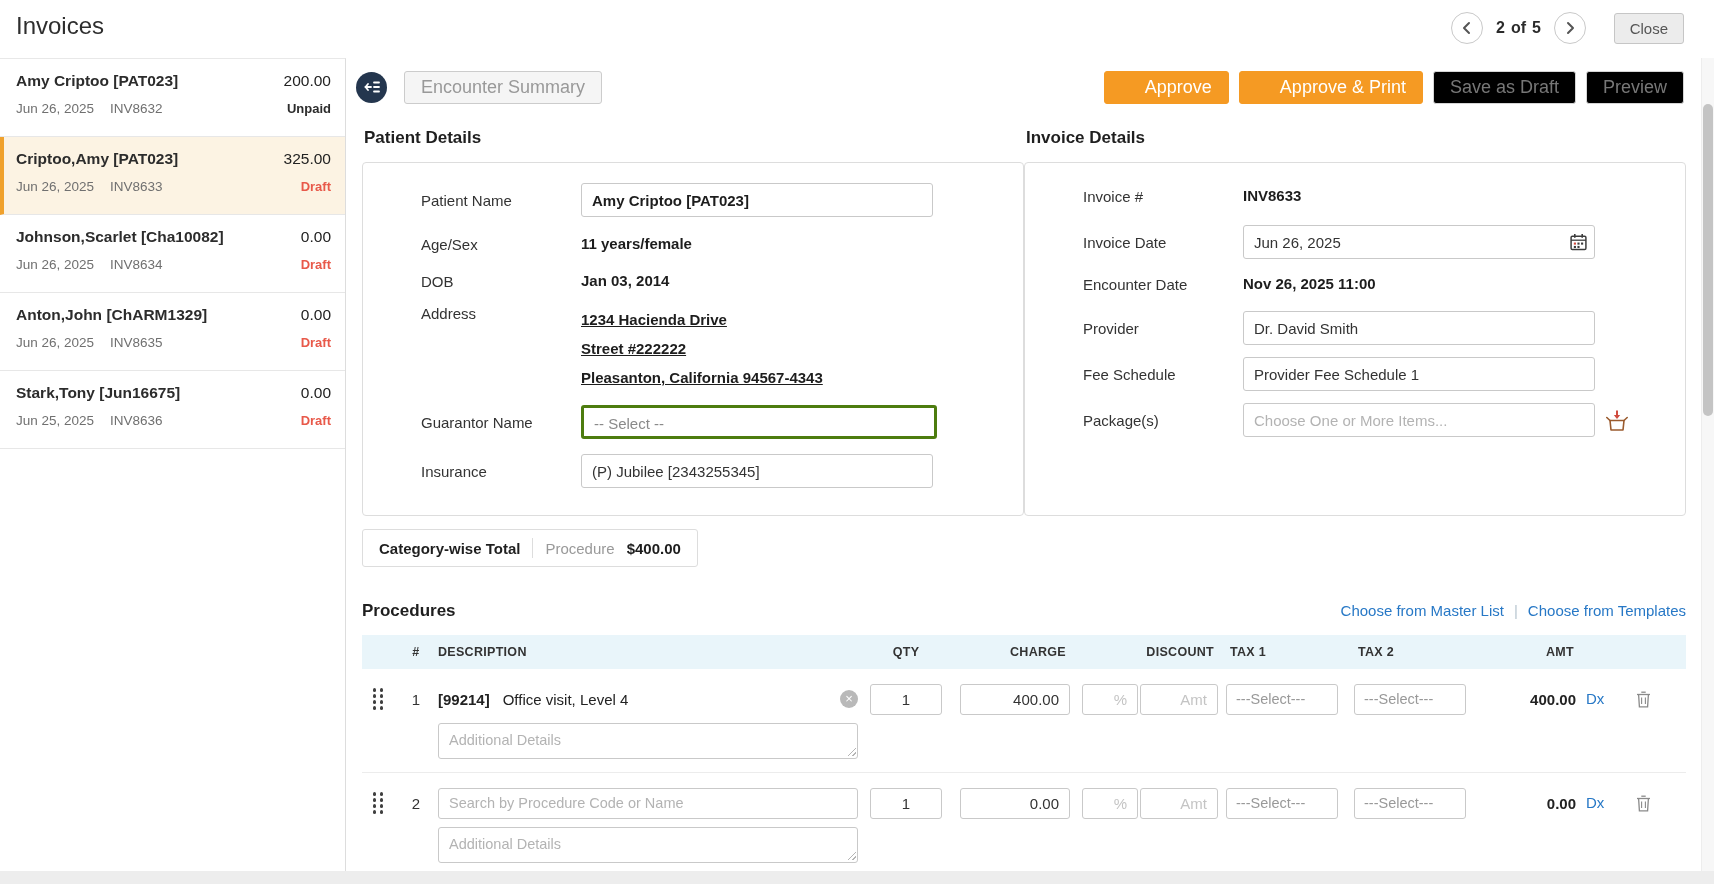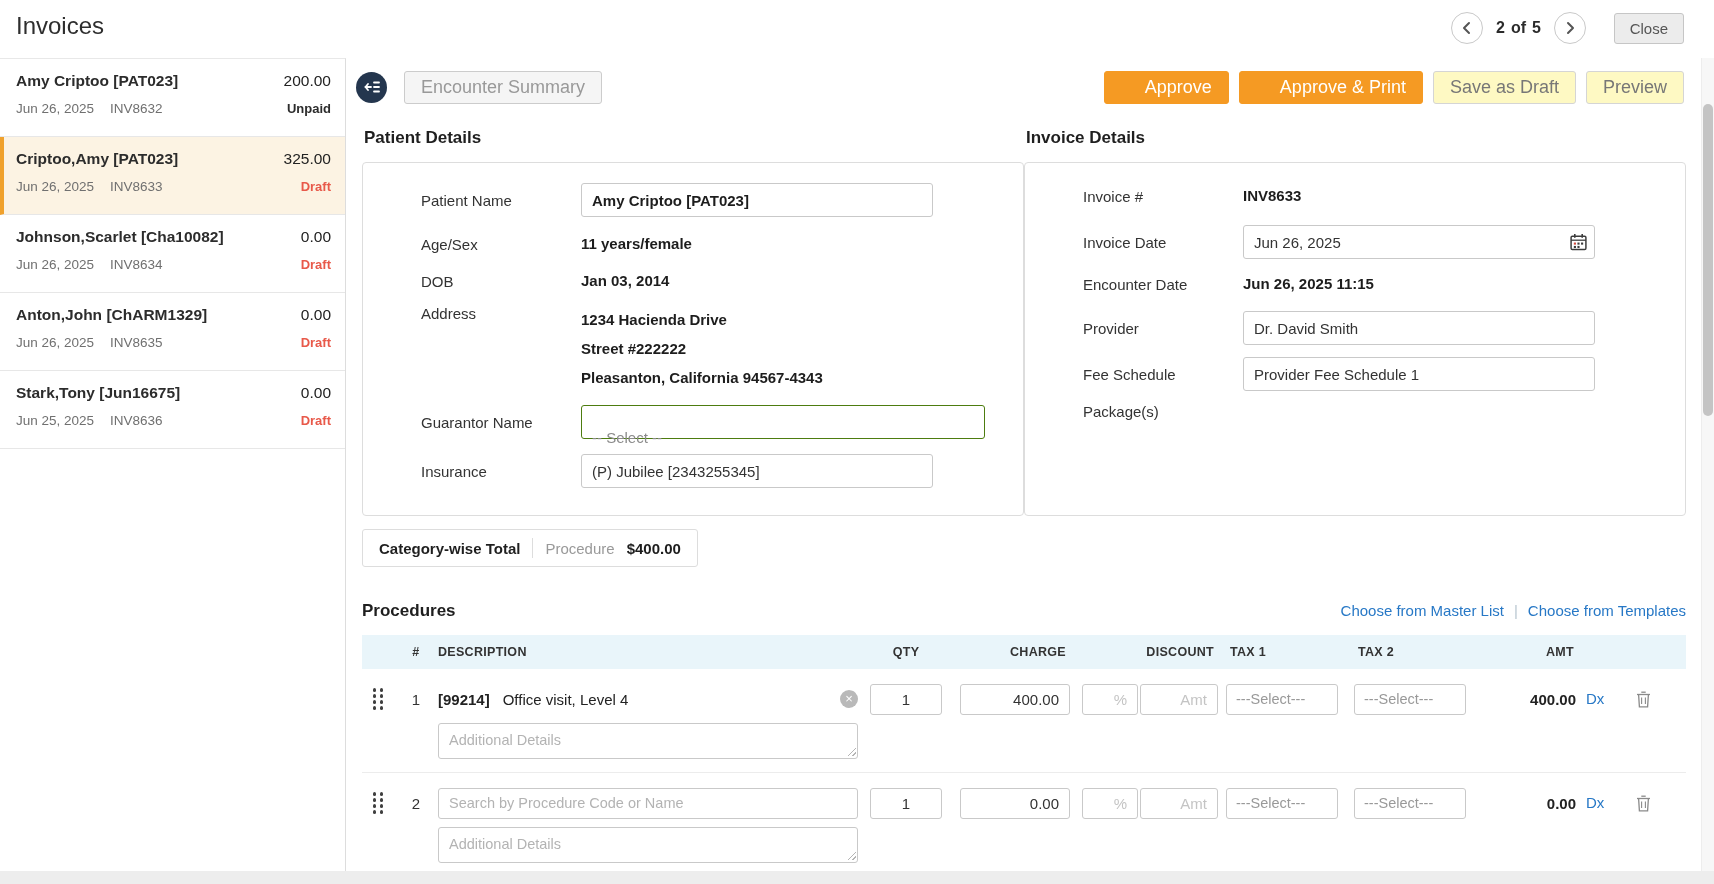--- a/index.html
+++ b/index.html
@@ -28,42 +28,42 @@
   .sb-status.unpaid { color:#2c2c2c; }
   .sb-status.draft { color:#e8594a; }
 
   
   .main { position:absolute; top:58px; left:346px; right:0; bottom:0; background:#fff; }
 
   .toolbar { position:absolute; top:11px; left:10px; right:30px; height:36px; display:flex; align-items:center; }
   .collapse-btn { width:31px; height:31px; border-radius:50%; background:#24364e; border:none; display:flex; align-items:center; justify-content:center; cursor:pointer; flex:none; }
   .btn { height:33px; border-radius:3px; font-size:18px; padding:0 16px; cursor:pointer; font-family:inherit; white-space:nowrap; }
   .btn-light { background:#f5f5f5; border:1px solid #ccc; color:#999; }
-  .btn-gray { background:#fef9c3; border:1px solid #d5d5d5; color:#777; }
+  .btn-gray { background:#000000; border:1px solid #d5d5d5; color:#777; }
   .btn-orange { background:#f59a23; border:1px solid #f59a23; color:#fff;padding-left:40px; }
   .enc-btn { margin-left:17px; }
   .toolbar .spacer { flex:1; }
   .tb-right { display:flex; gap:10px; }
 
   .content { position:absolute; top:64px; left:16px; right:28px; bottom:13px; overflow:hidden; }
 
   .panels-row { display:flex; }
   .panel-col { flex:1; min-width:0; }
   .panel-title { font-size:17px; font-weight:700; color:#1f1f1f; margin:6px 0 14px 2px; }
   .panel { border:1px solid #ddd; border-radius:4px; background:#fff; padding:20px 18px; min-height:354px; }
 
   .frow { display:flex; align-items:center;margin-left:40px; }
   .frow.top { align-items:flex-start; }
   .flabel { width:160px; flex:none; font-size:15px; color:#333; }
   .fvalue { font-size:15px; font-weight:700; color:#1d1d1d; line-height:26px; }
   .addr-line { display:block; }
   .input { border:1px solid #c9c9c9; border-radius:3px; height:34px; padding:0 10px; font-size:15px; color:#333; font-family:inherit; background:#fff; }
   .w-field { width:352px; }
   .bold-input { font-weight:700; color:#1d1d1d; }
-  .select-like { border:1px solid #4d7c0f; border-radius:3px; height:34px; line-height:32px; padding:16px 10px; font-size:15px; color:#8a8a8a; width:404px; background:#fff; cursor:pointer; }
+  .select-like { border:3px solid #4d7c0f; border-radius:3px; height:34px; line-height:32px; padding:0 10px; font-size:15px; color:#8a8a8a; width:356px; background:#fff; cursor:pointer; }
   input::placeholder, textarea::placeholder { color:#b3b3b3; opacity:1; }
 
   .mb14{margin-bottom:14px;} .mb11{margin-bottom:11px;} .mb12{margin-bottom:12px;} .mb13{margin-bottom:13px;} .mb15{margin-bottom:15px;} .mb16{margin-bottom:16px;}
 
   .date-wrap { position:relative; width:352px; }
   .date-wrap .input { width:100%; padding-right:34px; }
   .cal-icon { position:absolute; right:8px; top:8px; cursor:pointer; }
   .pkg-row { display:flex; align-items:center; gap:10px; }
   .pkg-icon { cursor:pointer; display:flex; }
 
@@ -257,21 +257,21 @@
             <div class="frow mb11">
               <span class="flabel">Age/Sex</span>
               <span class="fvalue">11 years/female</span>
             </div>
             <div class="frow mb11">
               <span class="flabel">DOB</span>
               <span class="fvalue">Jan 03, 2014</span>
             </div>
             <div class="frow top mb13">
               <span class="flabel">Address</span>
-              <span class="fvalue" style="line-height:29px;">
+              <span class="fvalue" style="line-height:29px;text-decoration:underline;">
                 <span class="addr-line">1234 Hacienda Drive</span>
                 <span class="addr-line">Street #222222</span>
                 <span class="addr-line">Pleasanton, California 94567-4343</span>
               </span>
             </div>
             <div class="frow mb15">
               <span class="flabel">Guarantor Name</span>
               <div class="select-like">-- Select --</div>
             </div>
             <div class="frow">
@@ -301,32 +301,43 @@
                       <rect x="7" y="9" width="2" height="2" fill="#3c3c3c"></rect>
                       <rect x="10.4" y="9" width="2" height="2" fill="#3c3c3c"></rect>
                       <rect x="3.6" y="12.2" width="2" height="2" fill="#3c3c3c"></rect>
                       <rect x="7" y="12.2" width="2" height="2" fill="#3c3c3c"></rect>
                     </svg>
                 </span>
               </div>
             </div>
             <div class="frow mb14">
               <span class="flabel">Encounter Date</span>
-              <span class="fvalue">Jun 26, 2025 11:15</span>
+              <span class="fvalue">Nov 26, 2025 11:00</span>
             </div>
             <div class="frow mb12">
               <span class="flabel">Provider</span>
               <input class="input w-field" value="Dr. David Smith" style="">
             </div>
             <div class="frow mb12">
               <span class="flabel">Fee Schedule</span>
               <input class="input w-field" value="Provider Fee Schedule 1" style="">
             </div>
             <div class="frow">
               <span class="flabel">Package(s)</span>
+              <div class="pkg-row">
+                <input class="input w-field" placeholder="Choose One or More Items..." style="">
+                <span class="pkg-icon">
+                  <svg width="24" height="23" viewBox="0 0 24 23">
+                      <path d="M12 1.5 v6" stroke="#d04b3e" stroke-width="2"></path>
+                      <path d="M8.8 6 L12 10 L15.2 6 Z" fill="#d04b3e"></path>
+                      <path d="M5 11.5 L19 11.5 L18 21 L6 21 Z" fill="#fff" stroke="#9a5b2e" stroke-width="1.6" stroke-linejoin="round"></path>
+                      <path d="M5 11.5 L1.8 8.5 M19 11.5 L22.2 8.5" stroke="#9a5b2e" stroke-width="1.6" stroke-linecap="round"></path>
+                    </svg>
+                </span>
+              </div>
             </div>
           </div>
         </section>
       </div>
 
       
       <div class="category-bar">
         <span class="cat-label">Category-wise Total</span>
         <span class="cat-div"></span>
         <span class="cat-name">Procedure</span>

